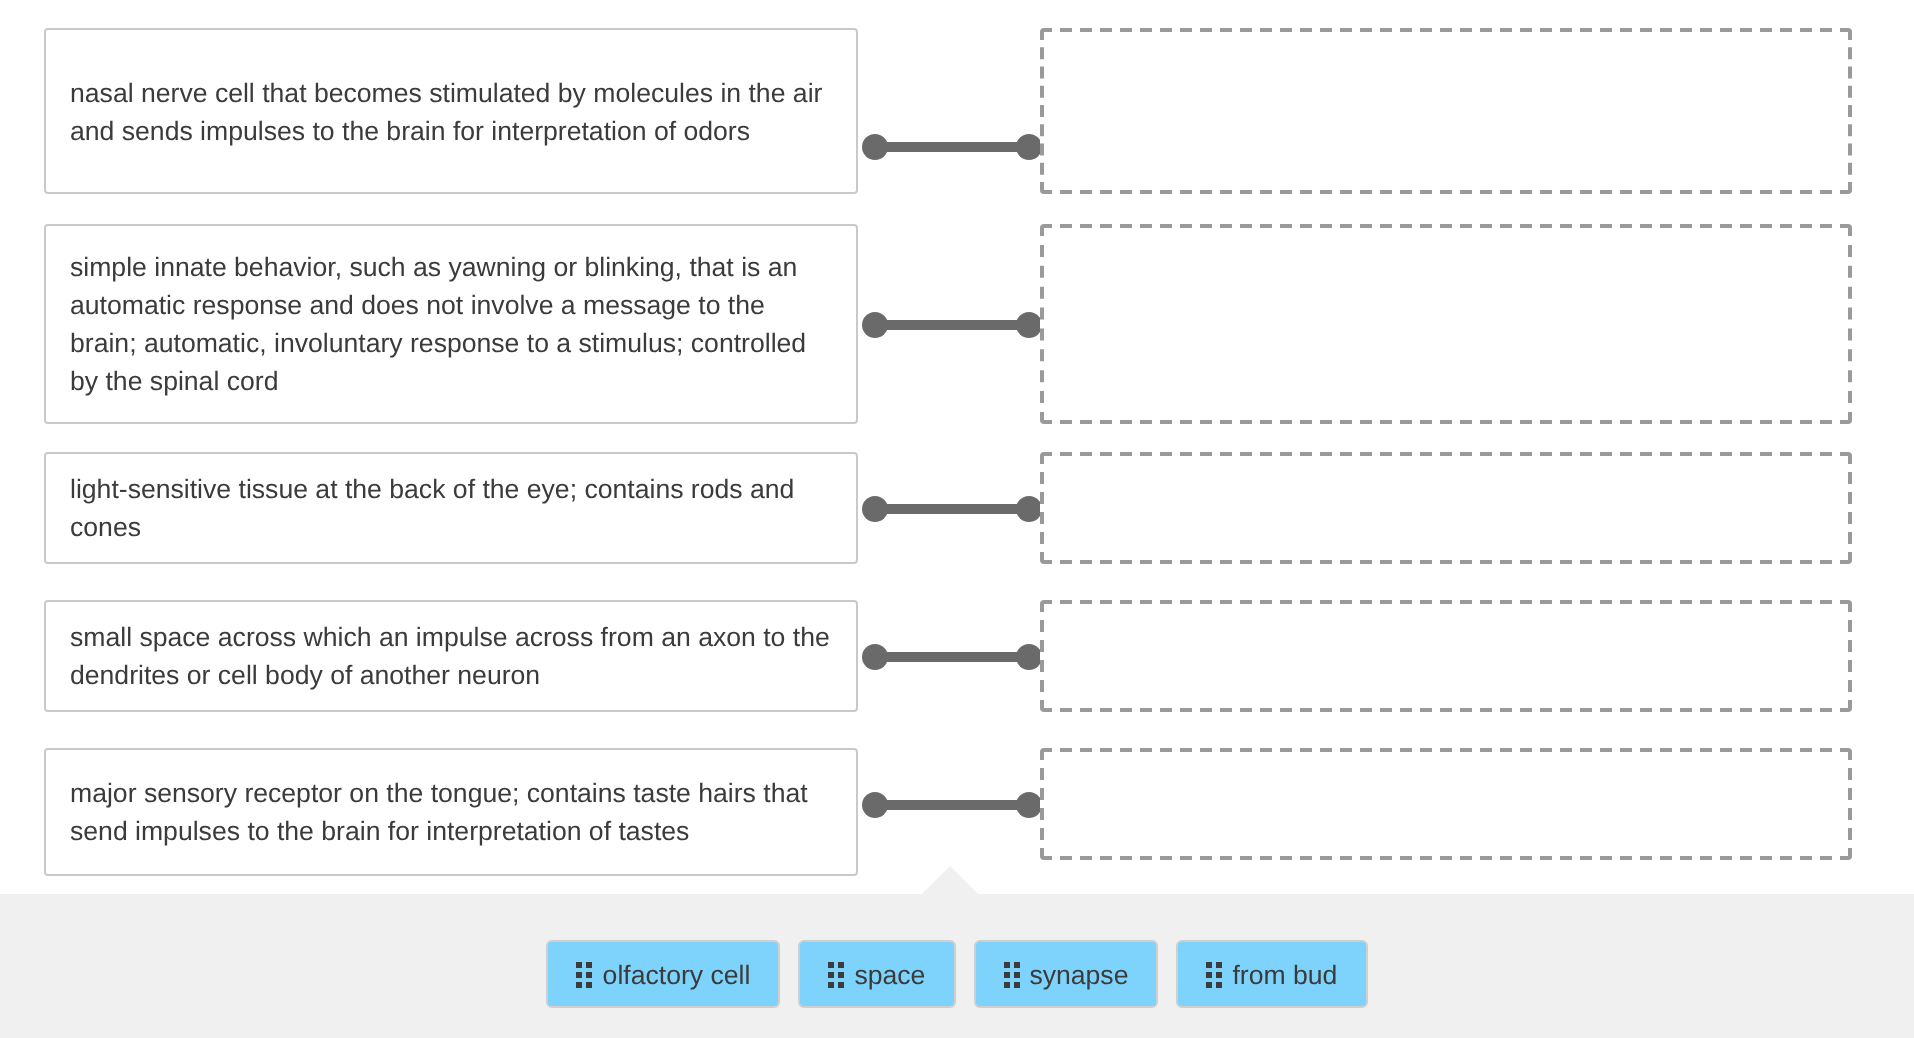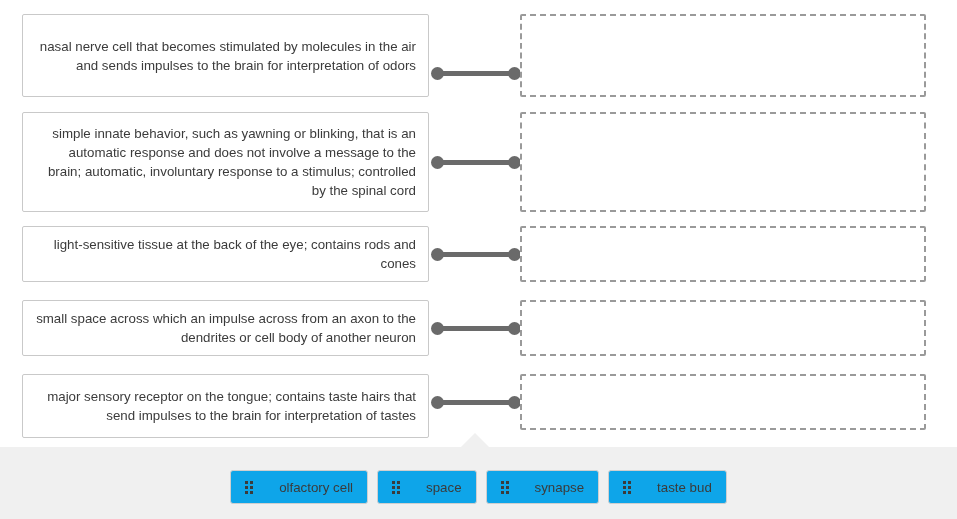--- a/index.html
+++ b/index.html
@@ -51,21 +51,21 @@
     border-radius: 2px;
     display: flex;
     align-items: center;
     justify-content: center;
     padding: 6px 12px;
   }
 
   .prompt-text {
     font-size: 13.3px;
     line-height: 19px;
-    text-align: right;
+    text-align: left;
     color: #3b3b3b;
   }
 
   
   .connector {
     position: absolute;
     left: 431px;
     width: 90px;
     height: 14px;
     display: flex;
@@ -122,26 +122,26 @@
     left: 0;
     width: 957px;
     display: flex;
     justify-content: center;
     align-items: center;
     gap: 9px;
   }
 
   .tile {
     height: 34px;
-    background: #0ea5e9;
+    background: #7dd3fc;
     border: 1px solid #cfcfcf;
     border-radius: 3px;
     display: flex;
     align-items: center;
-    gap: 26px;
+    gap: 5px;
     padding: 0 14px;
     cursor: grab;
   }
 
   .tile-label {
     font-size: 13.3px;
     color: #3b3b3b;
     white-space: nowrap;
   }
 
@@ -272,17 +272,17 @@
 
     <div class="tile">
       <span class="grip">
           <i></i>
           <i></i>
           <i></i>
           <i></i>
           <i></i>
           <i></i>
         </span>
-      <span class="tile-label">taste bud</span>
+      <span class="tile-label">from bud</span>
     </div>
 
   </div>
 </div>
 
 </body></html>

